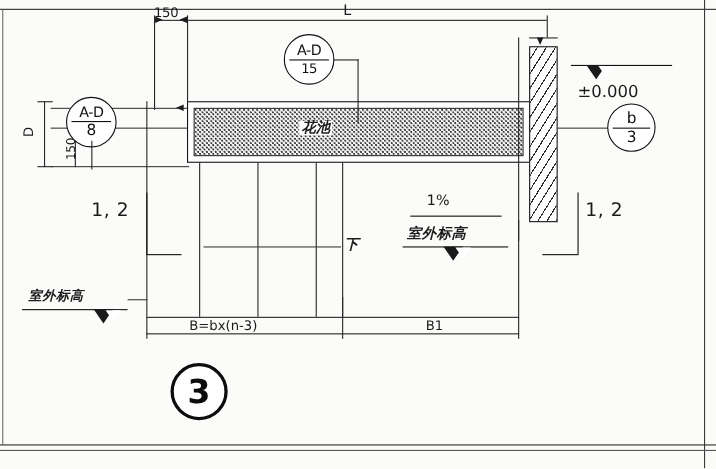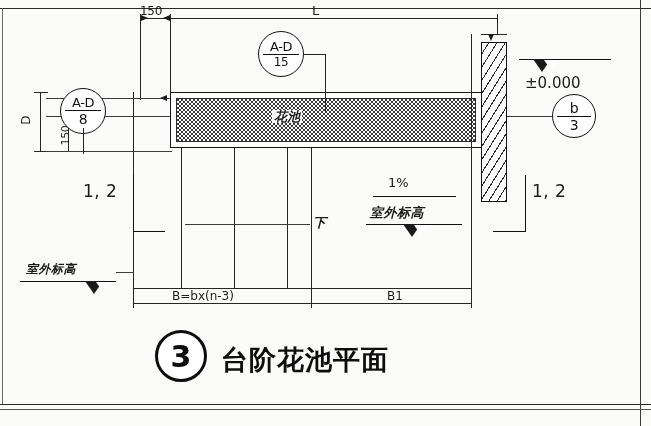--- a/index.html
+++ b/index.html
@@ -276,15 +276,14 @@
   <div class="hl thin" style="left:116px;top:272px;width:18px;"></div>
 
   <div class="hl" style="left:133px;top:303px;width:339px;"></div>
   <div class="vl" style="left:133px;top:288px;height:20px;"></div>
   <div class="vl" style="left:311px;top:270px;height:38px;"></div>
   <div class="vl" style="left:471px;top:288px;height:20px;"></div>
   <div class="txt num" style="left:169px;top:290px;font-size:12px;background:#fbfbf9;padding:0 3px;">B=bx(n-3)</div>
   <div class="txt num" style="left:384px;top:290px;font-size:12px;background:#fbfbf9;padding:0 3px;">B1</div>
 
   <div class="title-bubble" style="left:155px;top:330px;width:52px;height:52px;font-size:30px;">3</div>
-  <div class="title-text" style="left:221px;top:342px;font-size:27px;letter-spacing:1px;">台阶花池平面</div>
 
 </div>
 
 </body></html>

